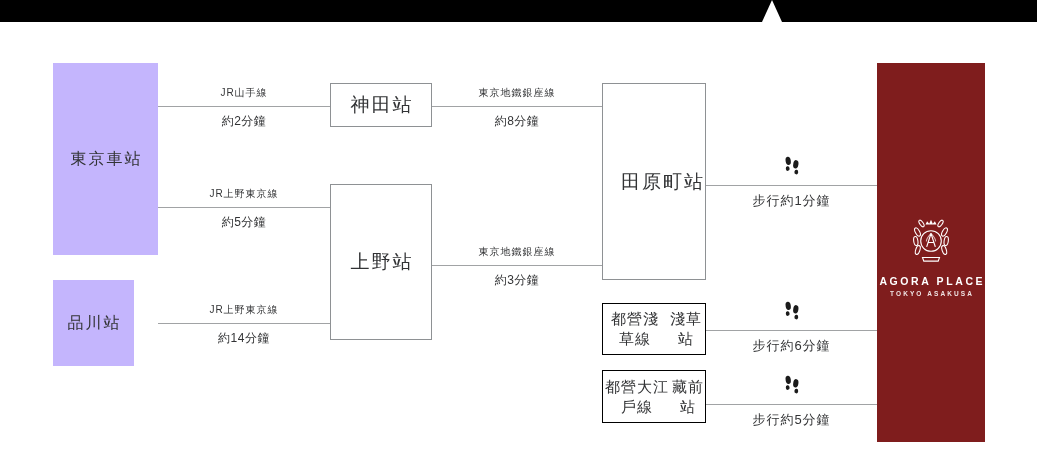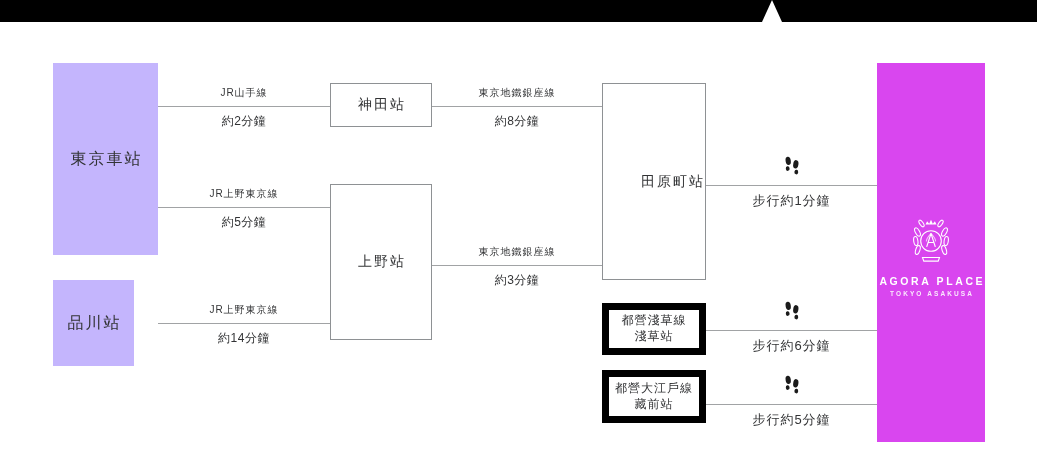--- a/index.html
+++ b/index.html
@@ -16,23 +16,23 @@
   .notch {
     position:absolute; left:762px; top:0; width:0; height:0;
     border-left:10px solid transparent; border-right:10px solid transparent;
     border-bottom:22px solid #ffffff;
   }
 
   
   .box { position:absolute; display:flex; align-items:center; justify-content:center;
          text-align:center; }
   .origin { background:#c4b5fd; font-size:16px; letter-spacing:2px; text-indent:2px; }
-  .mid    { background:#ffffff; border:1px solid #8e9194; font-size:14px; letter-spacing:2px; text-indent:2px; }
-  .mid2   { background:#ffffff; border:7px solid #000000; font-size:12px; letter-spacing:1px;
-            flex-direction:column; line-height:1.32; }
+  .mid    { background:#ffffff; border:1px solid #8e9194; font-size:19px; letter-spacing:2px; text-indent:2px; }
+  .mid2   { background:#ffffff; border:1px solid #000000; font-size:15px; letter-spacing:1px;
+            flex-direction:row; line-height:1.32; }
 
   .b-tokyo       { left:53px;  top:63px;  width:105px; height:192px; }
   .b-shinagawa   { left:53px;  top:280px; width:81px; height:86px;  }
   .b-kanda       { left:330px; top:83px;  width:102px; height:44px;  }
   .b-ueno        { left:330px; top:184px; width:102px; height:156px; }
   .b-tawaramachi { left:602px; top:83px;  width:104px; height:197px;justify-content:flex-end; }
   .b-asakusa     { left:602px; top:303px; width:104px; height:52px;  }
   .b-kuramae     { left:602px; top:370px; width:104px; height:53px;  }
 
   
@@ -50,21 +50,21 @@
   .s3 { left:158px; top:207px; width:172px; }
   .s4 { left:432px; top:265px; width:170px; }
   .s5 { left:158px; top:323px; width:172px; }
   .w1 { left:706px; top:185px; width:171px; }
   .w2 { left:706px; top:330px; width:171px; }
   .w3 { left:706px; top:404px; width:171px; }
 
   
   .hotel {
     position:absolute; left:877px; top:63px; width:108px; height:379px;
-    background:#d946ef;
+    background:#7f1d1d;
   }
   .hotel-logo {
     position:absolute; left:0; right:0; top:153px;
     display:flex; flex-direction:column; align-items:center;
   }
   .hotel-name {
     margin-top:5px; color:#ffffff; font-size:10.5px; font-weight:700;
     letter-spacing:2.6px; text-indent:2.6px; white-space:nowrap;
   }
   .hotel-sub {

